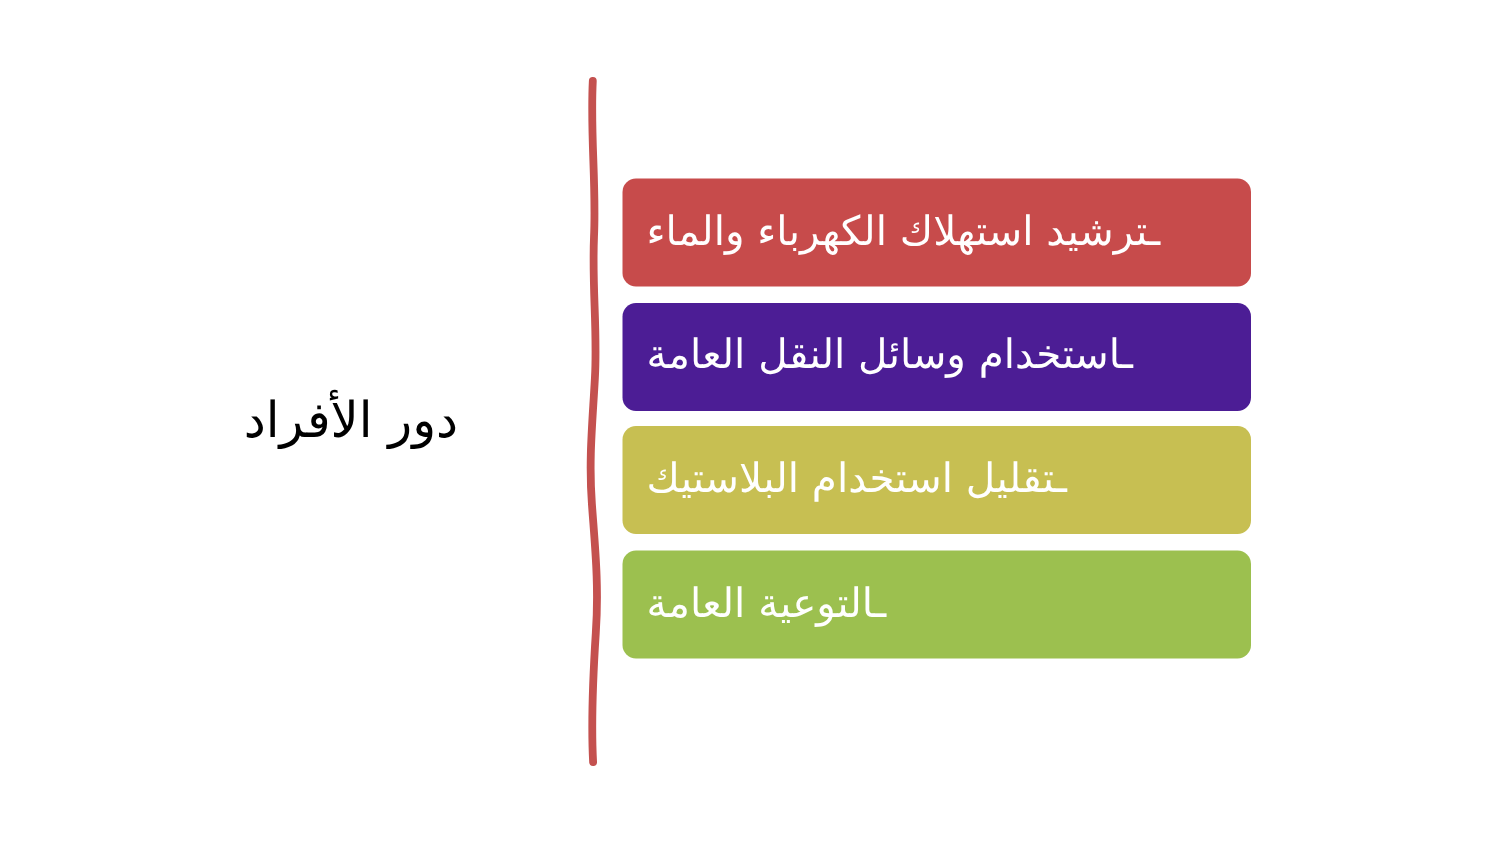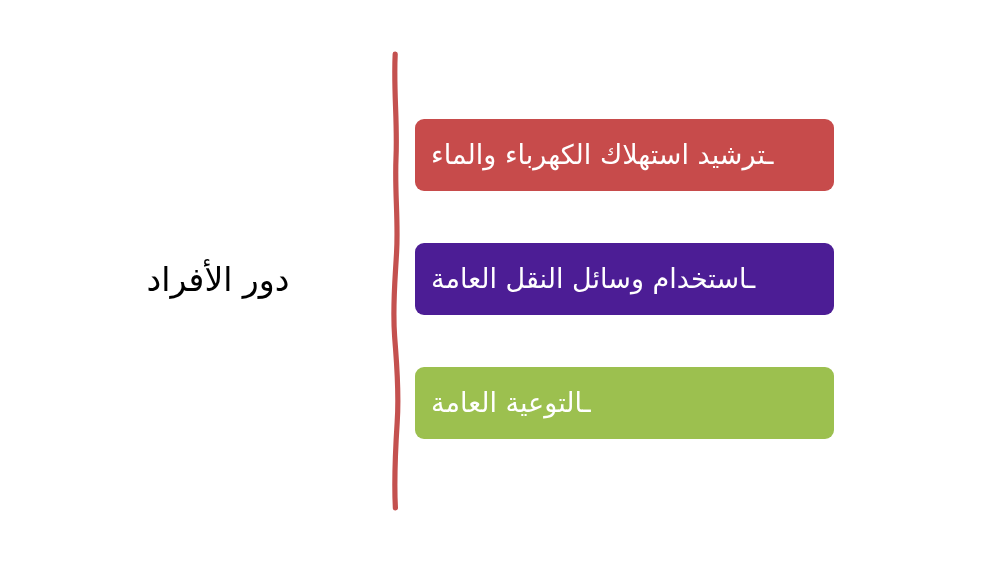--- a/index.html
+++ b/index.html
@@ -18,21 +18,21 @@
   #slide {
     position: relative;
     width: 1000px;
     height: 563px;
     background: #ffffff;
   }
 
   
   #heading {
     position: absolute;
-    left: 84px;
+    left: 100px;
     top: 252px;
     width: 268px;
     height: 56px;
     display: flex;
     align-items: center;
     justify-content: center;
     direction: rtl;
     color: #000000;
     font-size: 33px;
     line-height: 1.25;
@@ -104,20 +104,23 @@
   <div id="bars">
 
     <div class="bar" style="background:#c74b4b">
       <span class="bar-label">ـترشيد استهلاك الكهرباء والماء</span>
     </div>
 
     <div class="bar" style="background:#4c1d95">
       <span class="bar-label">ـاستخدام وسائل النقل العامة</span>
     </div>
 
+    <div class="bar" style="background:#c7bf52">
+      <span class="bar-label">ـتقليل استخدام البلاستيك</span>
+    </div>
 
     <div class="bar" style="background:#9cc04f">
       <span class="bar-label">ـالتوعية العامة</span>
     </div>
 
   </div>
 
 </div>
 
 </body></html>

